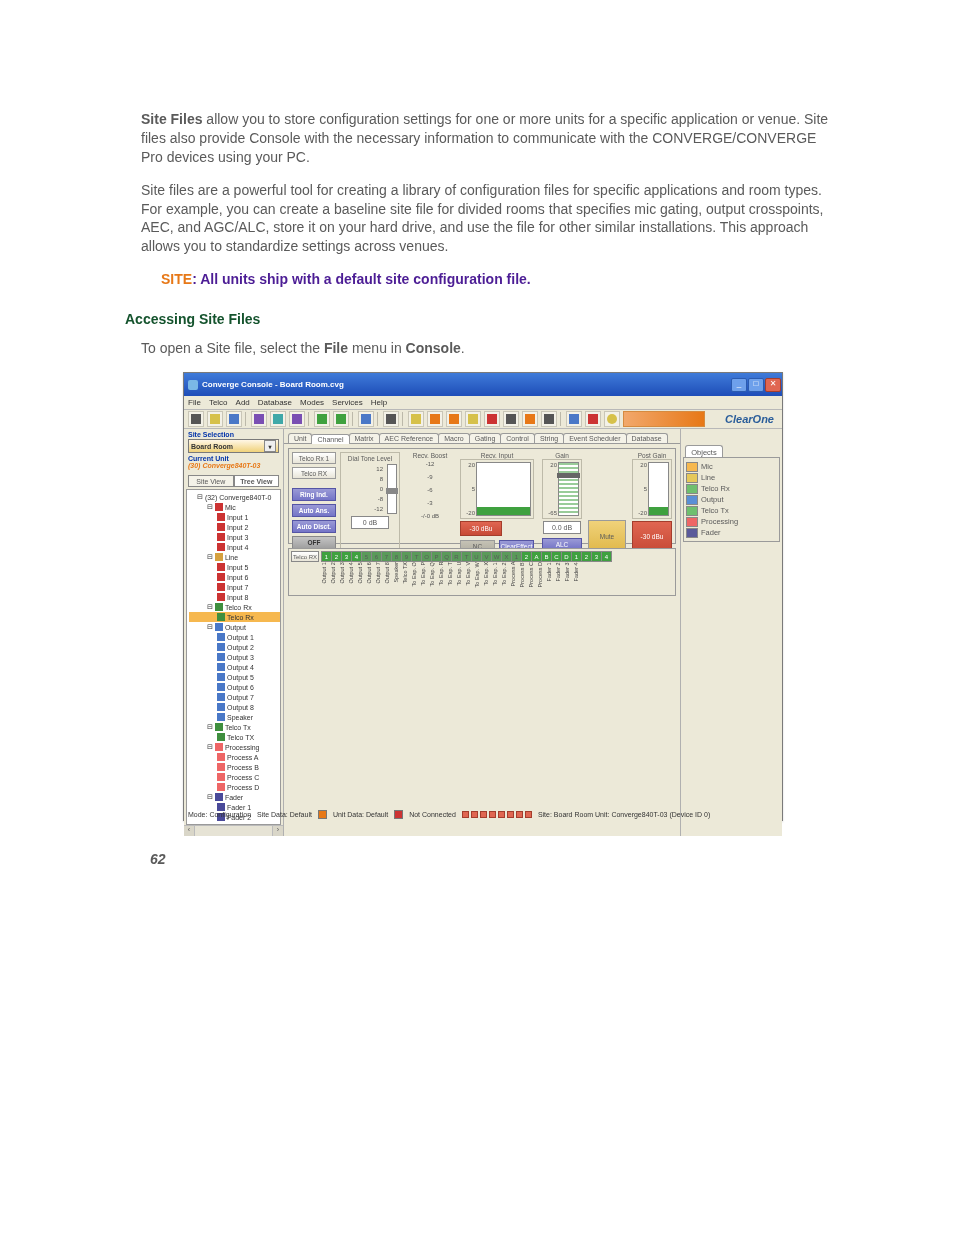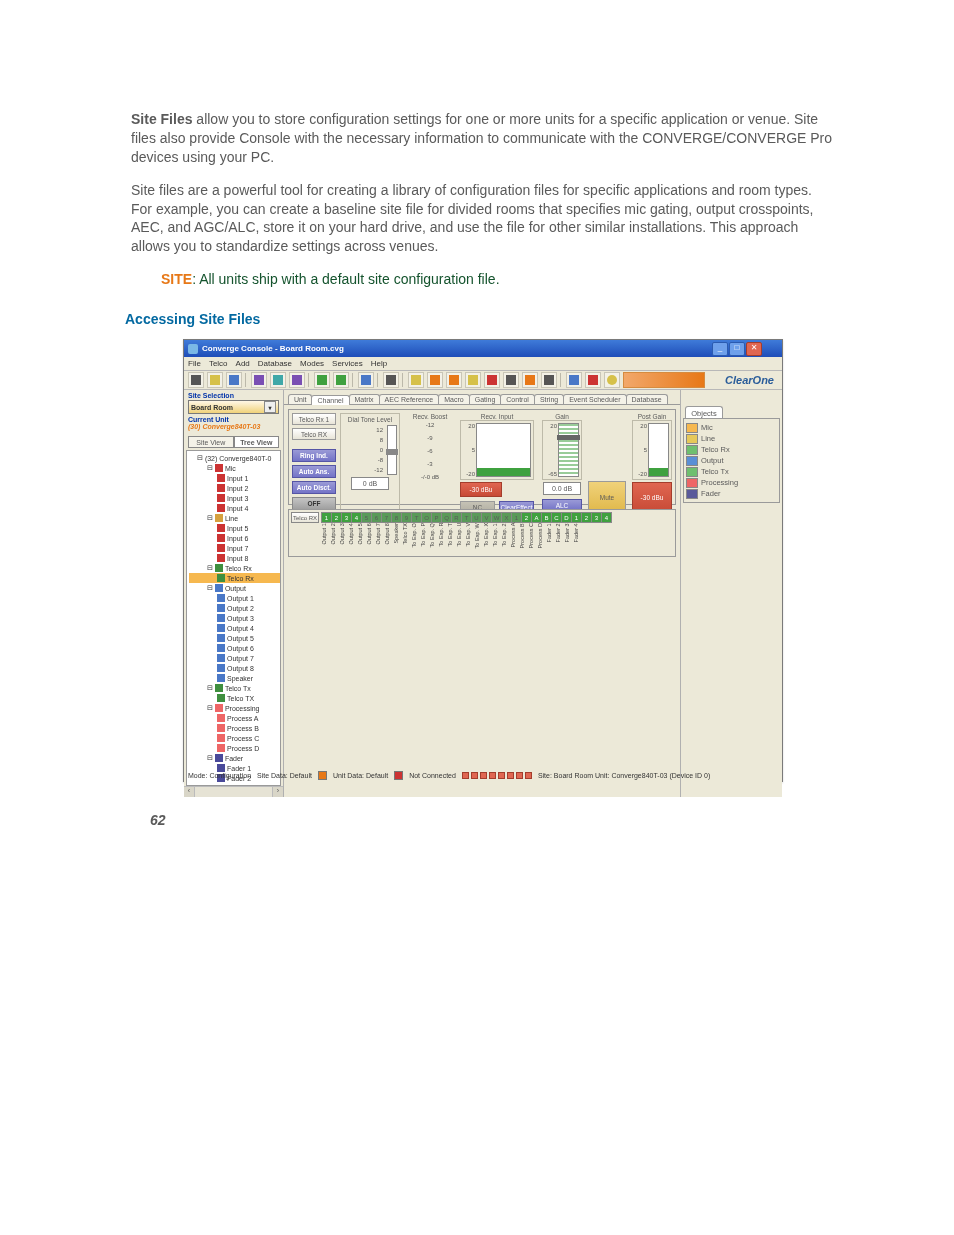--- a/index.html
+++ b/index.html
@@ -15,60 +15,61 @@
     padding: 110px 120px 60px 125px;
   }
   h1 {
     color: #e77817;
     font-size: 16px;
     font-weight: bold;
     letter-spacing: 0.5px;
     margin: 0 0 16px 0;
   }
   h2 {
-    color: #0369a1;
+    color: #14532d;
     font-size: 14px;
     font-weight: bold;
     margin: 22px 0 12px 0;
   }
   p {
     line-height: 1.35;
-    margin: 0 0 14px 6px;
+    margin: 0 0 14px 16px;
   }
   .note-block {
     margin: 6px 0 14px 36px;
   }
   .note-label {
     color: #e77817;
     font-weight: bold;
   }
   .note-text {
-    color: #14532d;
+    color: #4c1d95;
+    font-weight: bold;
   }
   strong {
     color: #5a5a5a;
     font-weight: bold;
   }
 
   
   .win {
     width: 598px;
     margin: 10px 0 30px 58px;
     border: 1px solid #7a7a7a;
     font-size: 8px;
     background: #ece9d8;
     box-shadow: 0 1px 2px rgba(0,0,0,0.15);
   }
   .titlebar {
     background: linear-gradient(to bottom, #3f7bd9, #1e4db8);
     color: #fff;
-    height: 17px;
+    height: 23px;
     display: flex;
     align-items: center;
-    padding: 0 20px 0 4px;
+    padding: 0 1px 0 4px;
     font-size: 8px;
   }
   .titlebar .ticon {
     width: 10px; height: 10px;
     background: #7ab8e6;
     border-radius: 2px;
     margin-right: 4px;
   }
   .titlebar .title { flex: 1; font-weight: bold; }
   .winbtns { display: flex; gap: 1px; }
@@ -310,20 +311,23 @@
 
   <p>Site files are a powerful tool for creating a library of configuration files for specific applications and room types. For example, you can create a baseline site file for divided rooms that specifies mic gating, output crosspoints, AEC, and AGC/ALC,  store it on your hard drive, and use the file for other similar installations. This approach allows you to standardize settings across venues.</p>
 
   <p class="note-block">
     <span class="note-label">SITE</span><span class="note-text">: All units ship with a default site configuration file.</span>
   </p>
 
 
   <h2>Accessing Site Files</h2>
 
+  <p>
+    <span>To open a Site file, select the </span><strong>File</strong><span> menu in </span><strong>Console</strong><span>.</span>
+  </p>
 
   <div class="win">
     <div class="titlebar">
       <div class="ticon"></div>
       <div class="title">Converge Console - Board Room.cvg</div>
       <div class="winbtns">
         <div class="winbtn">_</div>
         <div class="winbtn">□</div>
         <div class="winbtn close">✕</div>
       </div>

